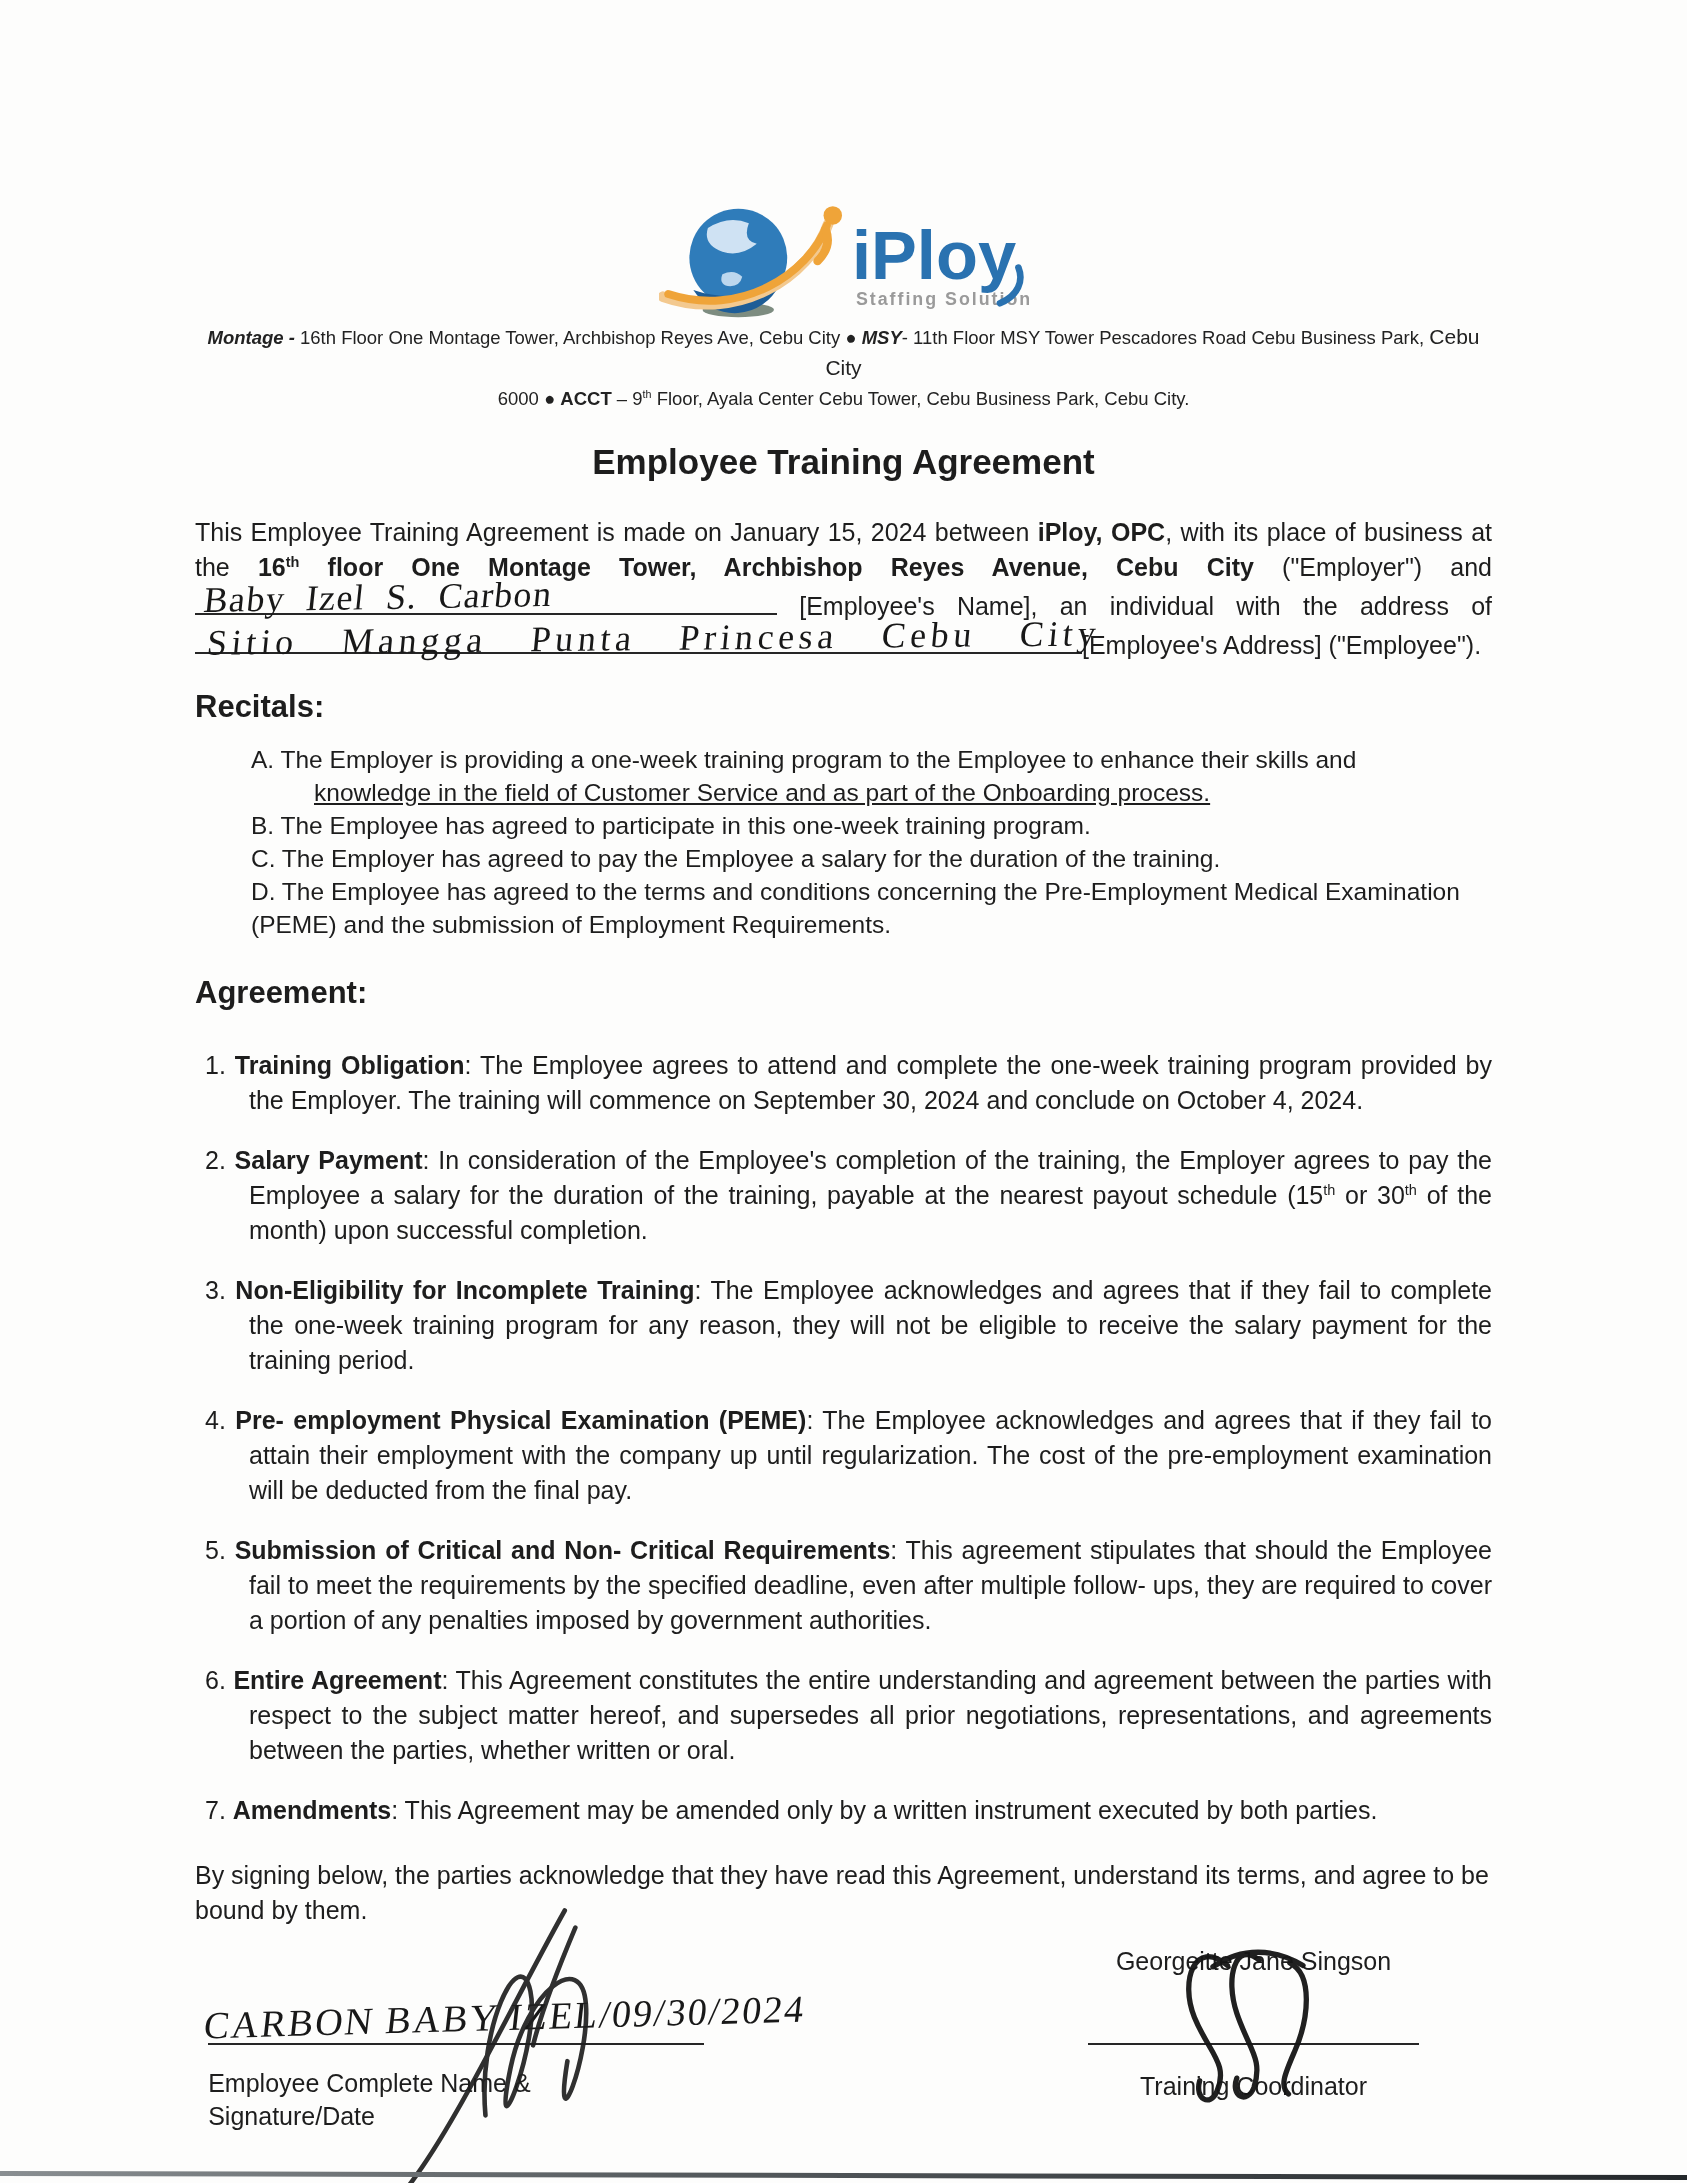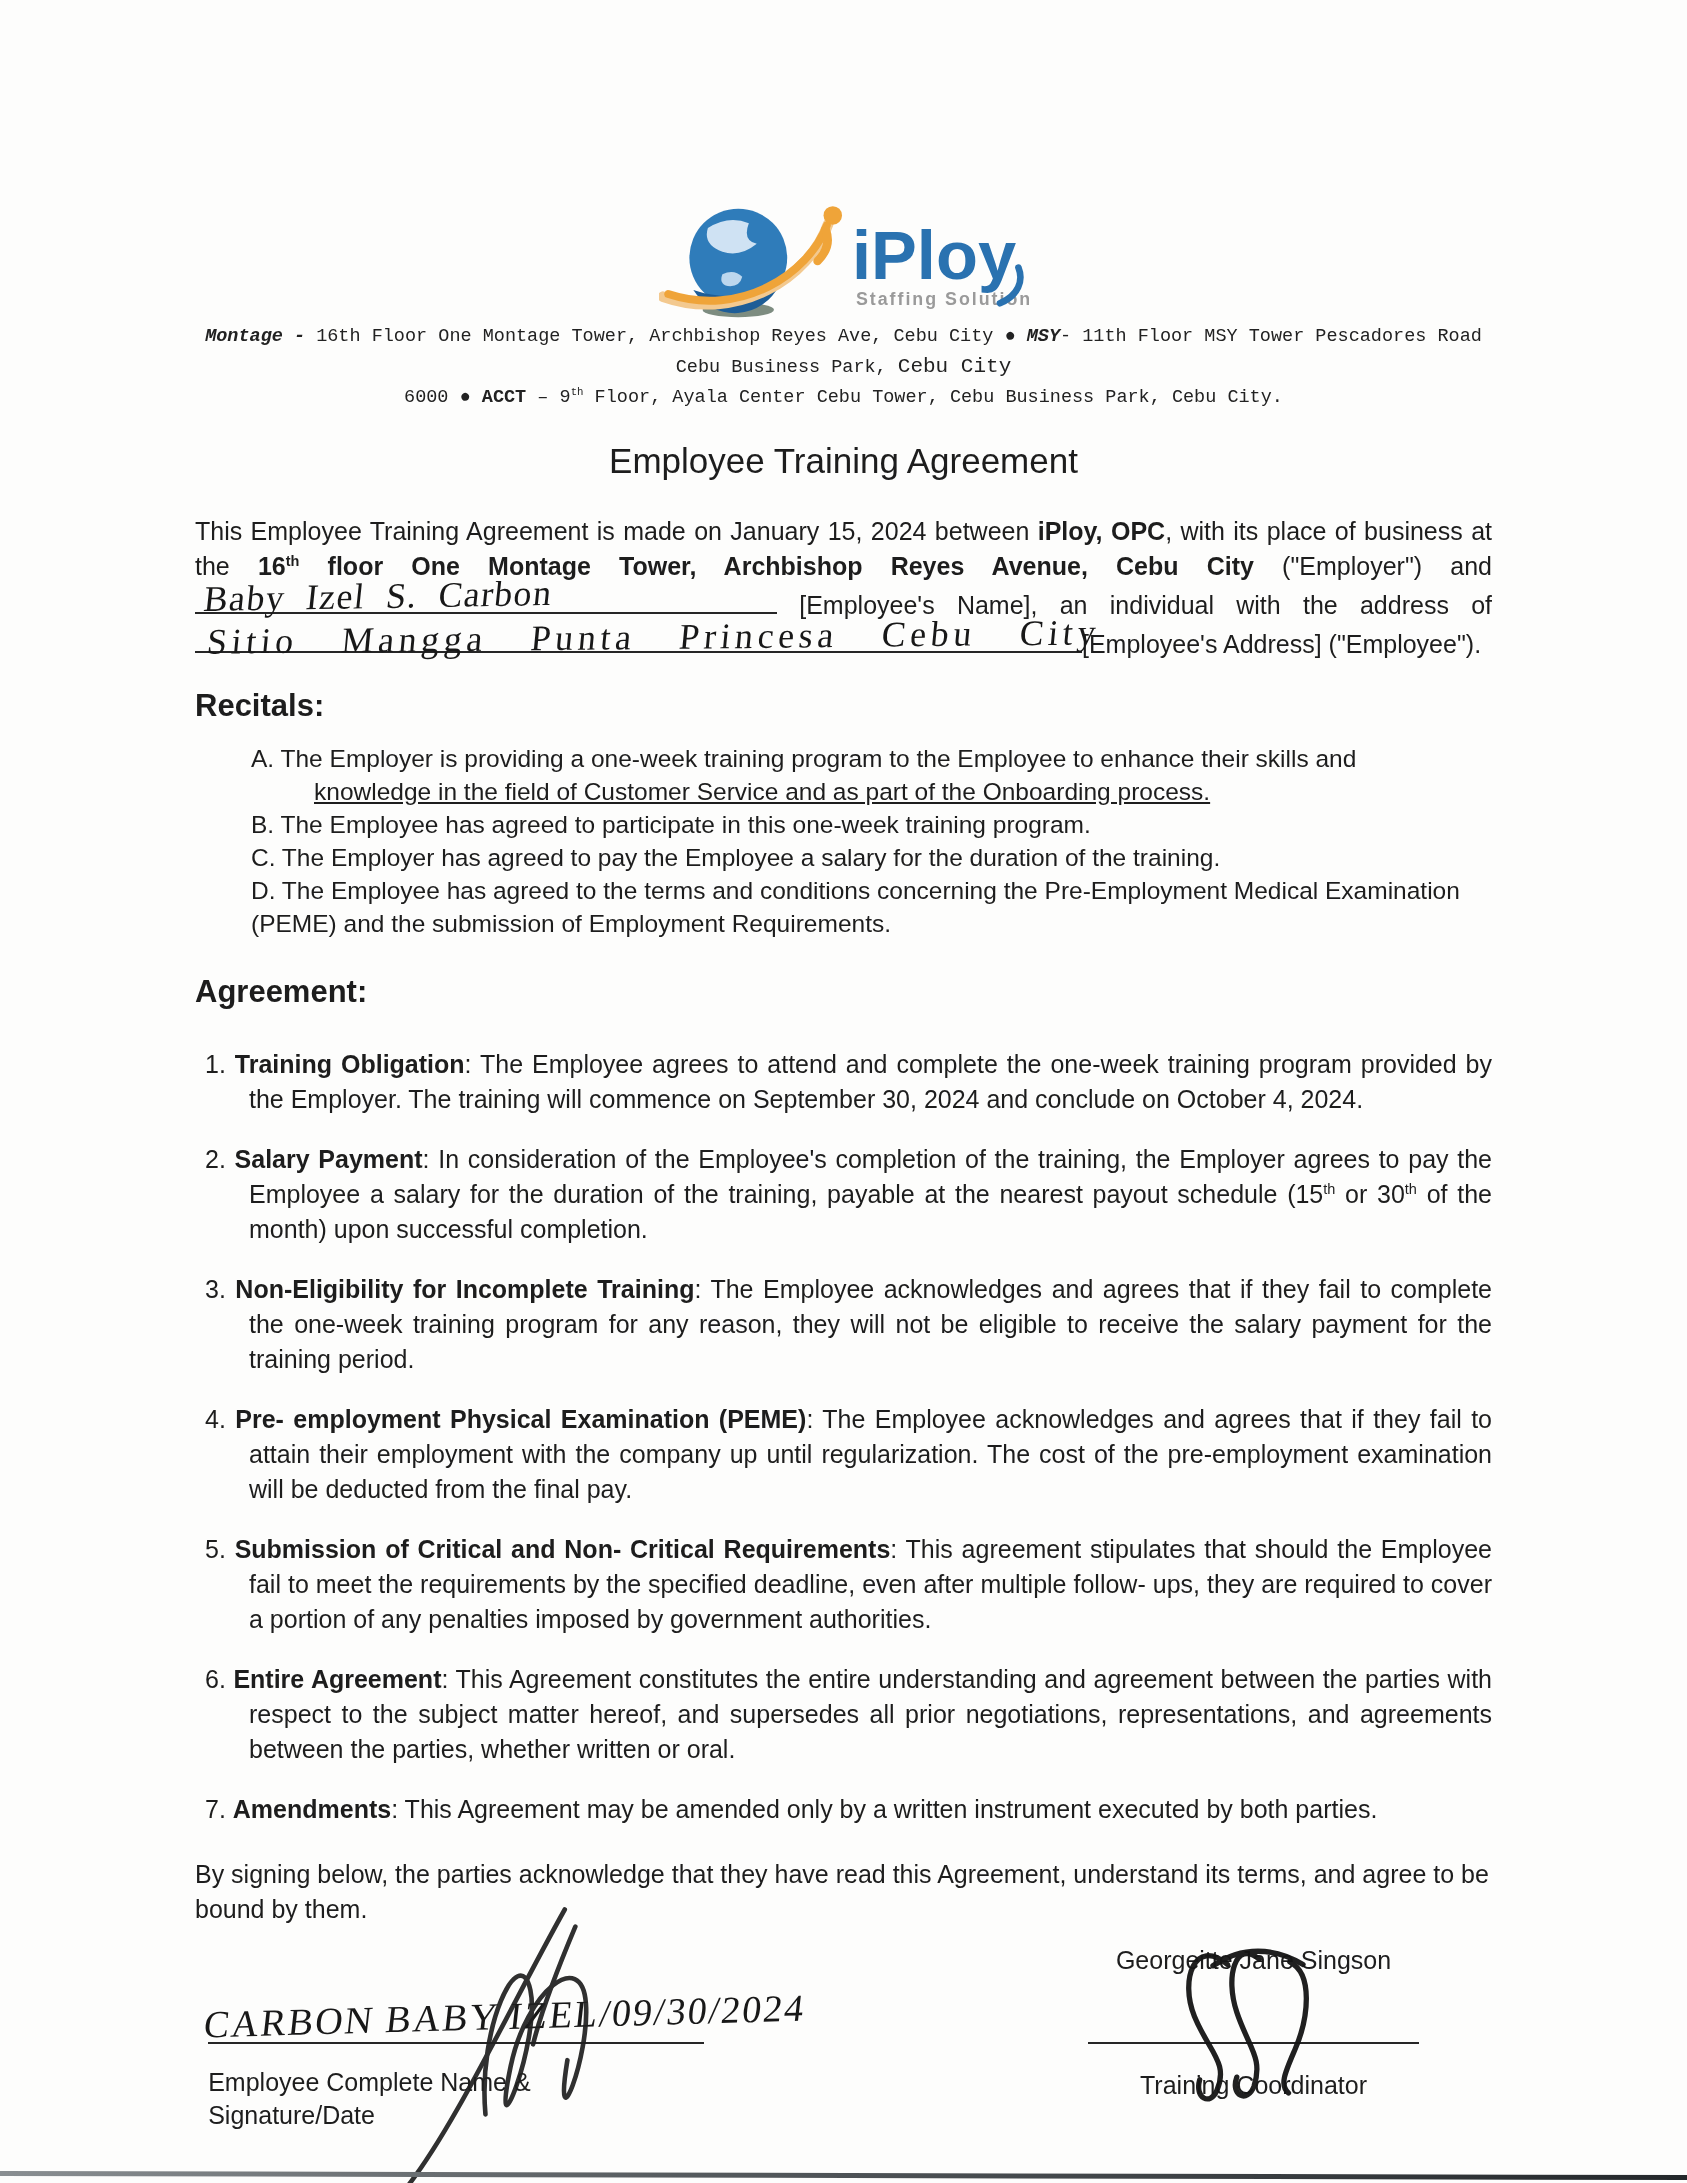--- a/index.html
+++ b/index.html
@@ -10,25 +10,25 @@
   .content{padding:16px 195px;}
   .b{font-weight:bold;}
   .i{font-style:italic;}
   .sup{font-size:58%;vertical-align:super;line-height:0;}
   .nowrap{white-space:nowrap;}
 
   
   .logo-wrap{margin:0 auto;padding-top:180px;width:370px;height:126px;}
 
   
-  .addr{text-align:center;font-size:18.5px;line-height:30px;color:#222;font-family:Liberation Mono, monospace;}
+  .addr{text-align:center;font-size:18.5px;line-height:30px;color:#222;}
   .addr .big{font-size:21px;}
 
   
-  .doc-title{margin-top:26.5px;text-align:center;font-weight:normal;font-size:35px;line-height:41px;}
+  .doc-title{margin-top:26.5px;text-align:center;font-weight:bold;font-size:35px;line-height:41px;}
 
   
   .intro{margin-top:33px;font-size:25px;line-height:35px;text-align:justify;}
   .fill{display:inline-block;position:relative;border-bottom:2.6px solid #262626;vertical-align:baseline;}
   .fill-name{width:582px;height:28px;}
   .fill-addr{width:887px;height:28px;}
   .hw{font-family:cursive;color:#181818;}
   .hw-name{position:absolute;left:9.3px;bottom:-2.6px;font-size:36px;white-space:nowrap;
     transform:rotate(-1deg) skewX(-7deg);letter-spacing:1.3px;word-spacing:10.6px;}
   .hw-addr{position:absolute;left:12px;bottom:-4px;font-size:36px;white-space:nowrap;

